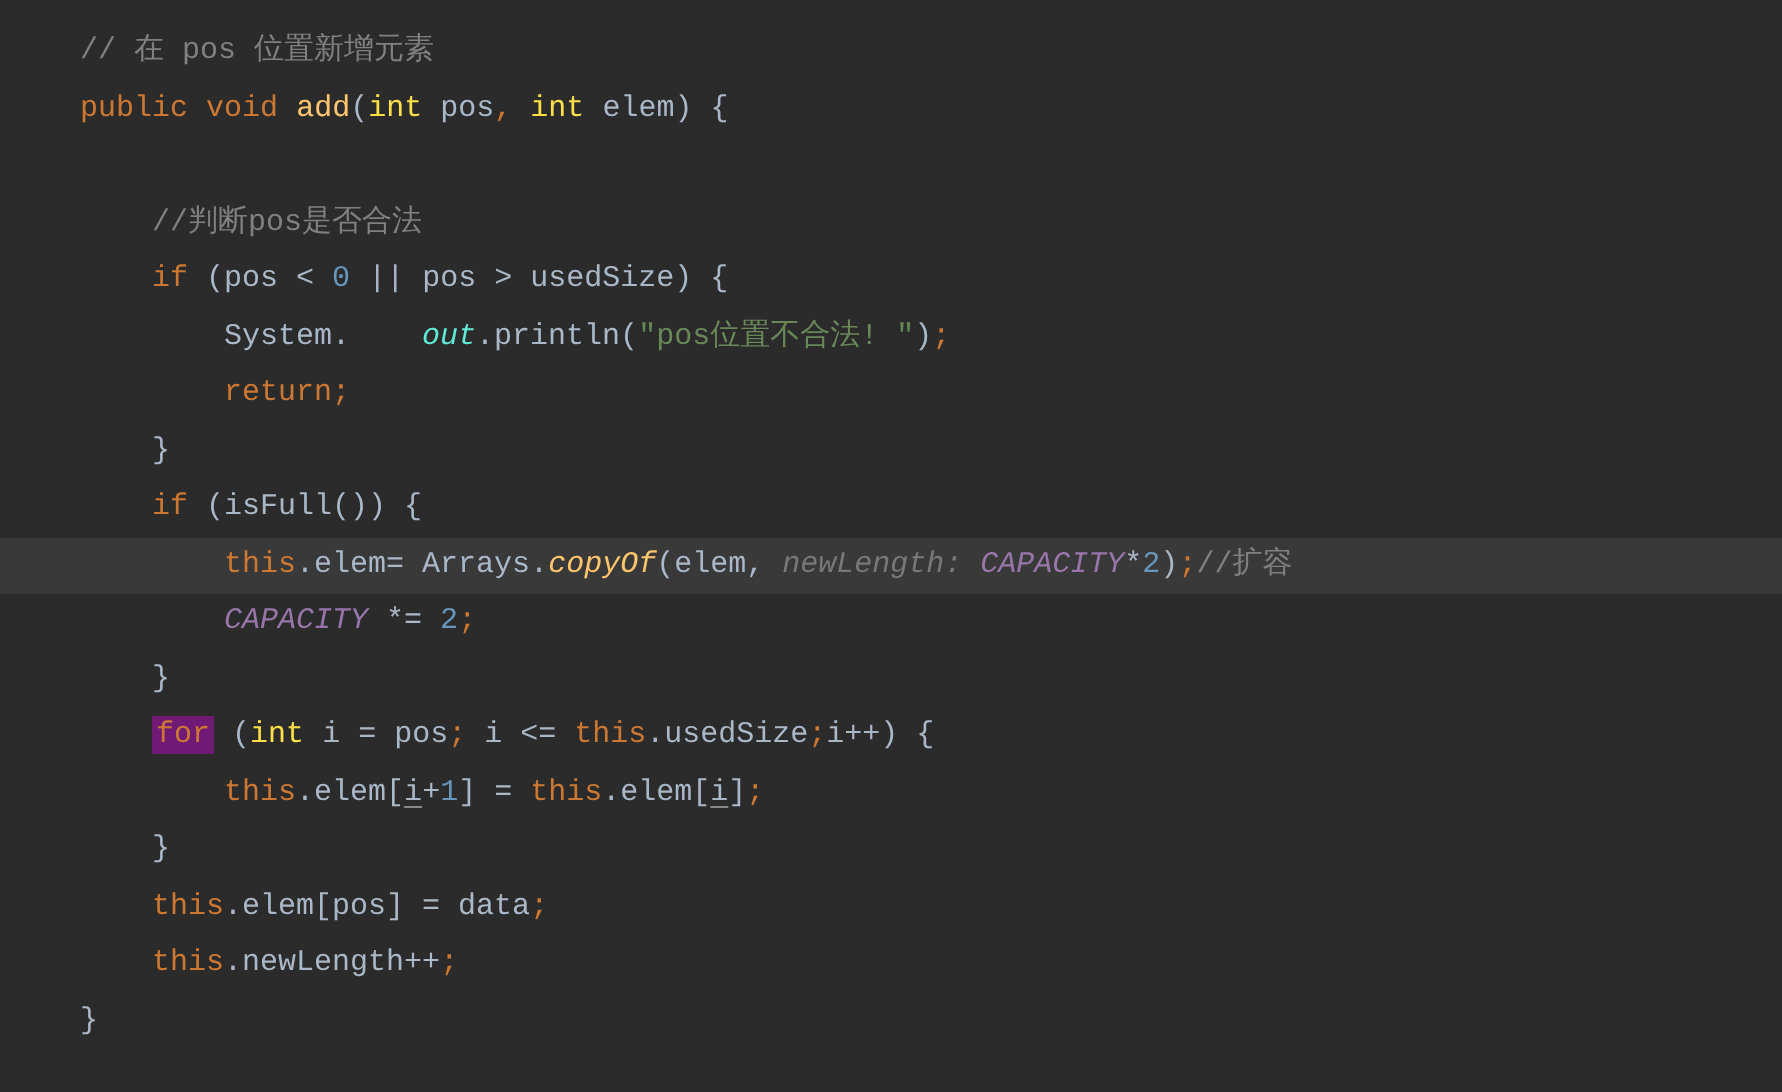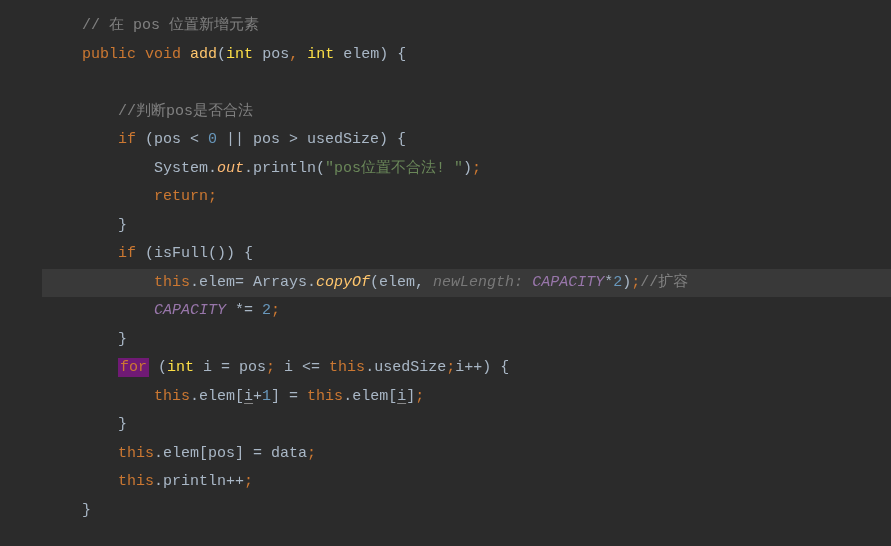--- a/index.html
+++ b/index.html
@@ -14,21 +14,20 @@
       line-height: 1.9;
       color: #a9b7c6;
       padding: 12px 0;
       width: 891px;
       height: 546px;
       overflow: hidden;
     }
     .code-container {
       width: 100%;
       position: relative;
-      padding-left: 42px;
     }
     .line {
       white-space: pre;
       padding-left: 40px;
     }
     .line.highlighted {
       background: rgba(100, 100, 100, 0.25);
     }
     .comment {
       color: #808080;
@@ -44,22 +43,23 @@
     .type {
       color: #fde047;
     }
     .method-name {
       color: #ffc66d;
     }
     .string {
       color: #6a8759;
     }
     .static-field {
-      color: #fdba74;
+      color: #5eead4;
       font-style: italic;
+      margin-left: 36px;
     }
     .constant {
       color: #9876aa;
       font-style: italic;
       margin-top: 12px;
     }
     .number {
       color: #6897bb;
     }
     .param-hint {
@@ -96,15 +96,15 @@
   <div class="line">        <span class="keyword">return</span><span class="semicolon">;</span></div>
   <div class="line">    <span class="plain">}</span></div>
   <div class="line">    <span class="keyword">if</span><span class="plain"> (isFull()) {</span></div>
   <div class="line highlighted">        <span class="keyword">this</span><span class="plain">.elem= Arrays.</span><span class="static-method">copyOf</span><span class="plain">(elem, </span><span class="param-hint">newLength: </span><span class="constant">CAPACITY</span><span class="plain">*</span><span class="number">2</span><span class="plain">)</span><span class="semicolon">;</span><span class="comment">//扩容</span></div>
   <div class="line">        <span class="constant">CAPACITY</span><span class="plain"> *= </span><span class="number">2</span><span class="semicolon">;</span></div>
   <div class="line">    <span class="plain">}</span></div>
   <div class="line">    <span class="keyword-highlight">for</span><span class="plain"> (</span><span class="type">int</span><span class="plain"> i = pos</span><span class="semicolon">;</span><span class="plain"> i &lt;= </span><span class="keyword">this</span><span class="plain">.usedSize</span><span class="semicolon">;</span><span class="plain">i++) {</span></div>
   <div class="line">        <span class="keyword">this</span><span class="plain">.elem[</span><span class="var-underline plain">i</span><span class="plain">+</span><span class="number">1</span><span class="plain">] = </span><span class="keyword">this</span><span class="plain">.elem[</span><span class="var-underline plain">i</span><span class="plain">]</span><span class="semicolon">;</span></div>
   <div class="line">    <span class="plain">}</span></div>
   <div class="line">    <span class="keyword">this</span><span class="plain">.elem[pos] = data</span><span class="semicolon">;</span></div>
-  <div class="line">    <span class="keyword">this</span><span class="plain">.println++</span><span class="semicolon">;</span></div>
+  <div class="line">    <span class="keyword">this</span><span class="plain">.newLength++</span><span class="semicolon">;</span></div>
   <div class="line"><span class="plain">}</span></div>
 </div>
 
 </body></html>

